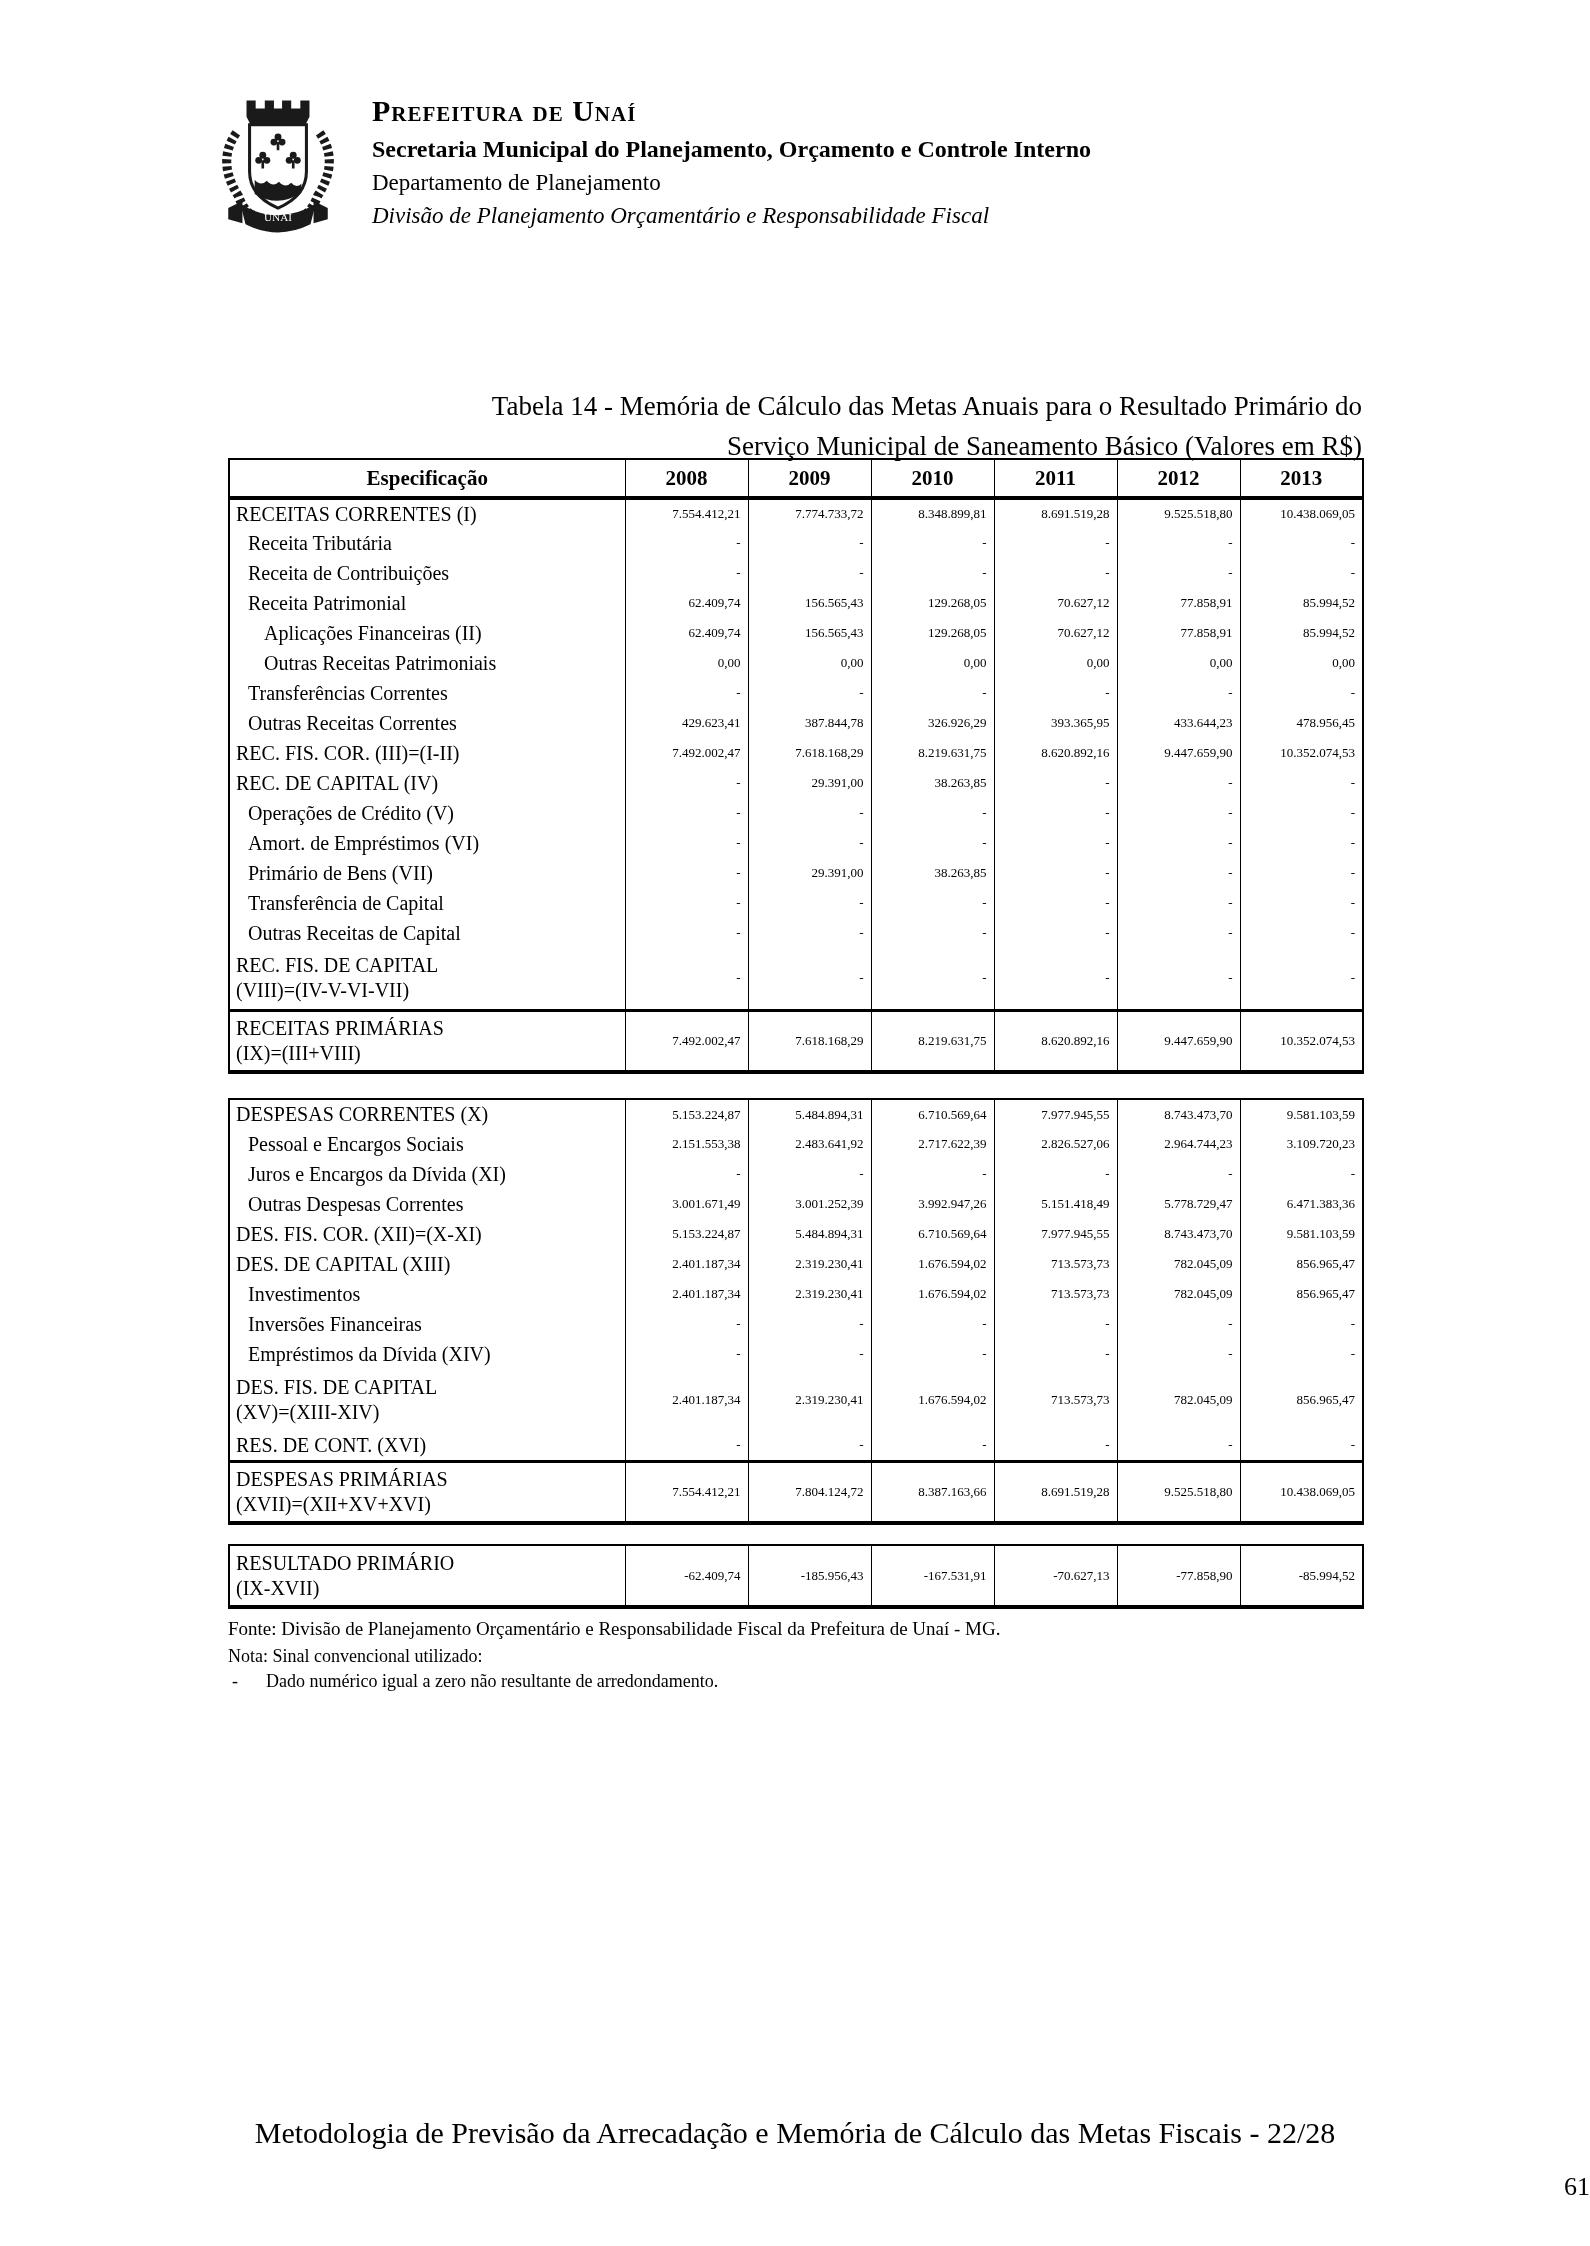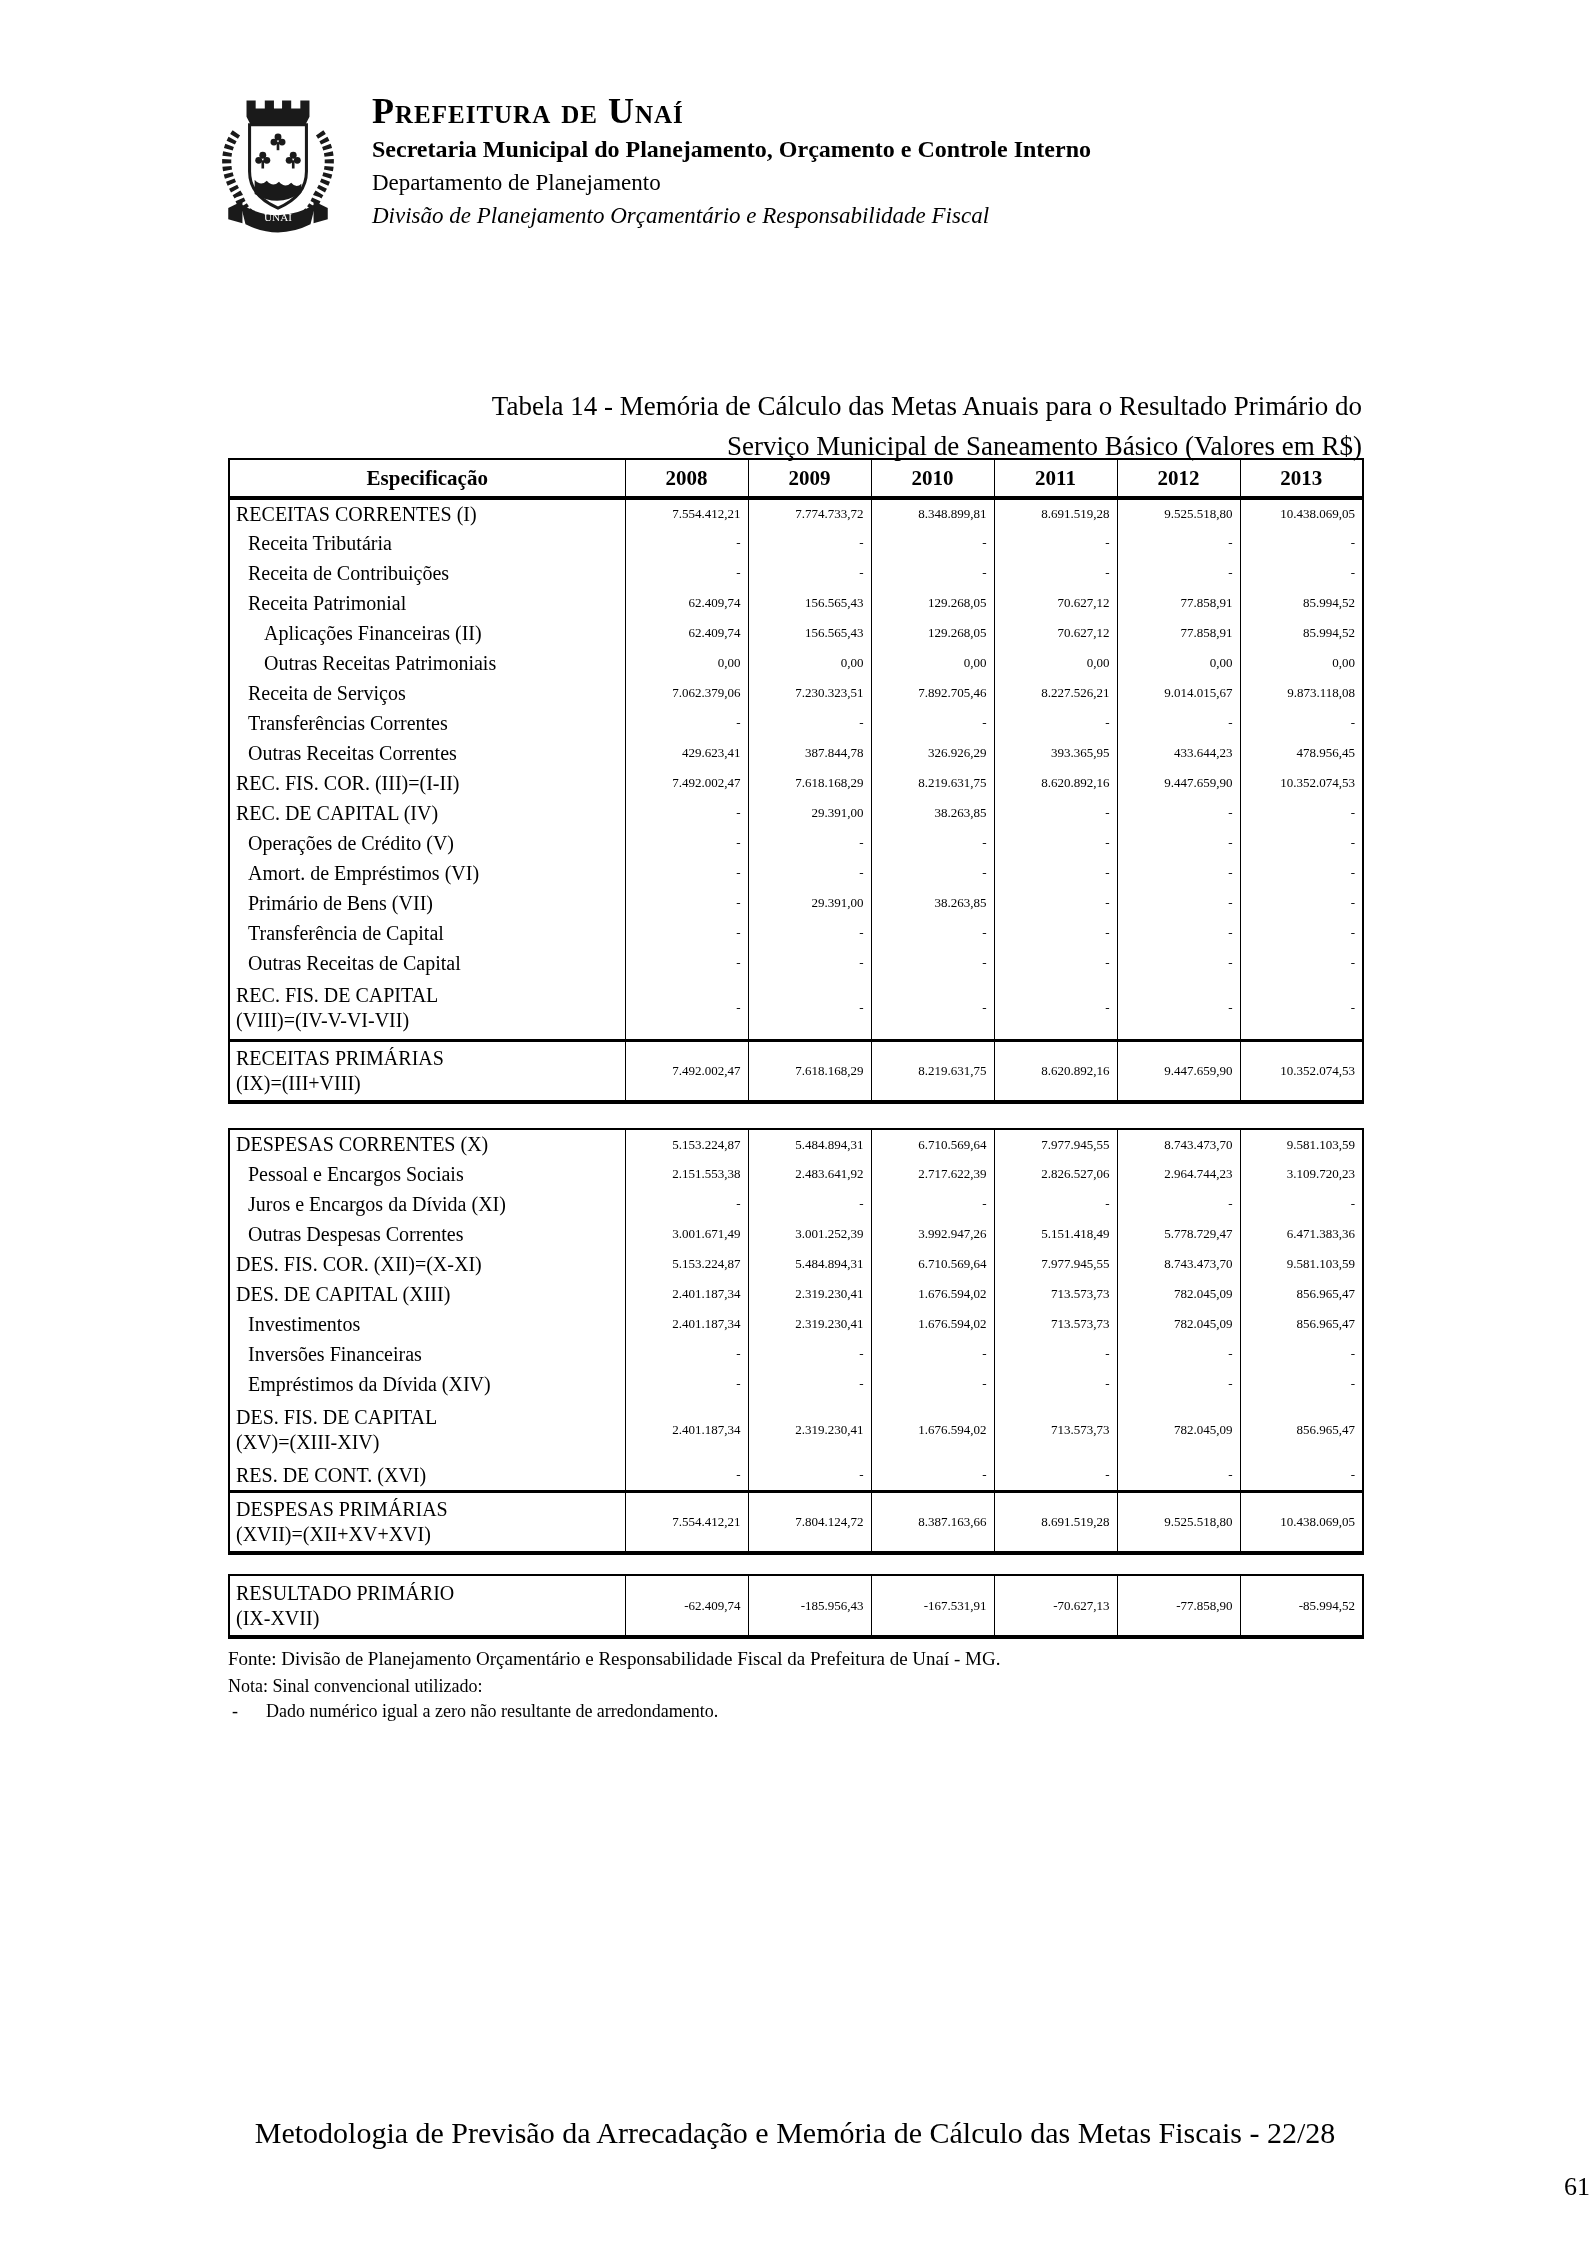--- a/index.html
+++ b/index.html
@@ -4,21 +4,21 @@
 <style>
   html,body{margin:0;padding:0;}
   body{
     width:1590px;height:2246px;position:relative;background:#fff;color:#000;
     font-family:"Liberation Serif", serif;
     -webkit-font-smoothing:antialiased;
   }
   
   .logo{position:absolute;left:212px;top:90px;width:132px;height:158px;}
   .hdr-text{position:absolute;left:372px;top:94px;}
-  .org{font-size:36px;font-weight:bold;font-variant:small-caps;letter-spacing:1px;line-height:34px;}
+  .org{font-size:30px;font-weight:bold;font-variant:small-caps;letter-spacing:1px;line-height:34px;}
   .sec{font-size:24px;font-weight:bold;margin-top:6px;line-height:30px;}
   .dep{font-size:23px;margin-top:4px;line-height:30px;}
   .divn{font-size:23px;font-style:italic;margin-top:3px;line-height:30px;}
   
   .title{position:absolute;left:228px;top:348px;width:1134px;text-align:right;
          font-size:27px;line-height:40px;margin-top:38px;}
   
   .content{position:absolute;left:228px;top:458px;width:1134px;}
   table.fin{border-collapse:collapse;table-layout:fixed;width:1134px;
             border:2px solid #000;border-bottom:4px solid #000;}
@@ -171,29 +171,20 @@
         <tr class="ind2">
           <td class="lbl">Outras Receitas Patrimoniais</td>
           <td class="val">0,00</td>
           <td class="val">0,00</td>
           <td class="val">0,00</td>
           <td class="val">0,00</td>
           <td class="val">0,00</td>
           <td class="val">0,00</td>
         </tr>
         <tr class="ind1">
-          <td class="lbl">Receita de Serviços</td>
-          <td class="val">7.062.379,06</td>
-          <td class="val">7.230.323,51</td>
-          <td class="val">7.892.705,46</td>
-          <td class="val">8.227.526,21</td>
-          <td class="val">9.014.015,67</td>
-          <td class="val">9.873.118,08</td>
-        </tr>
-        <tr class="ind1">
           <td class="lbl">Transferências Correntes</td>
           <td class="val">-</td>
           <td class="val">-</td>
           <td class="val">-</td>
           <td class="val">-</td>
           <td class="val">-</td>
           <td class="val">-</td>
         </tr>
         <tr class="ind1">
           <td class="lbl">Outras Receitas Correntes</td>

